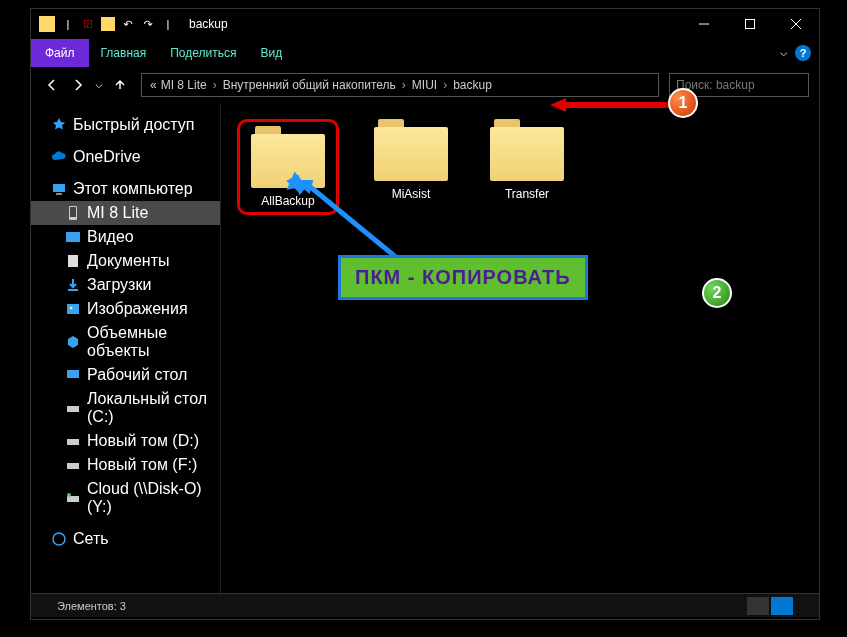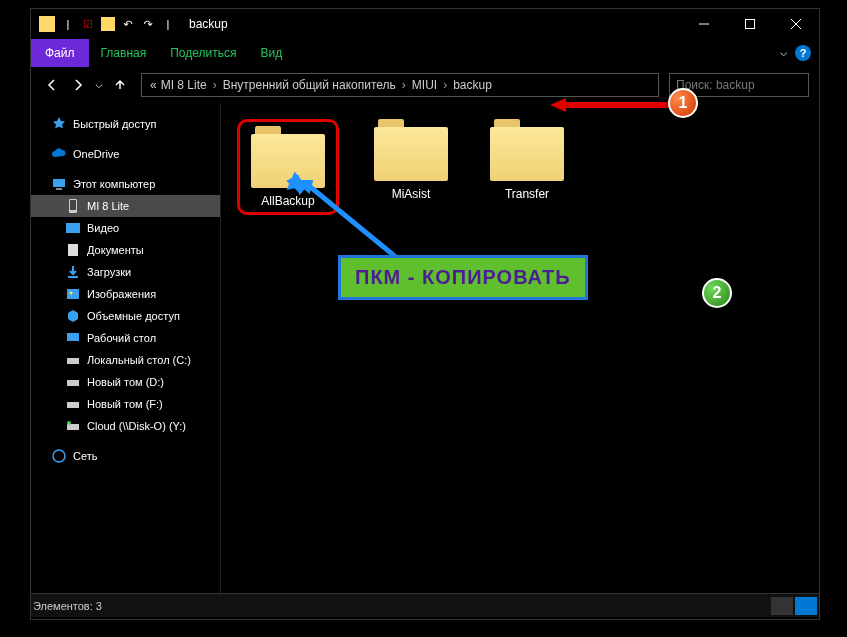--- a/index.html
+++ b/index.html
@@ -8,44 +8,44 @@
 .titlebar { height: 30px; background: #000; display: flex; align-items: center; }
 .titlebar-icons { display: flex; align-items: center; padding-left: 8px; gap: 6px; }
 .sysicon { width: 16px; height: 16px; background: #ffd867; }
 .qat-icon { width: 14px; height: 14px; display: flex; align-items: center; justify-content: center; color: #fff; font-size: 11px; }
 .title-text { color: #fff; font-size: 12px; margin-left: 8px; }
 .winbtns { margin-left: auto; display: flex; }
 .winbtn { width: 46px; height: 30px; display: flex; align-items: center; justify-content: center; color: #fff; font-size: 10px; }
 .winbtn svg { width: 10px; height: 10px; }
 .ribbon-tabs { height: 28px; background: #000; display: flex; align-items: stretch; border-bottom: 0; position: relative; }
 .file-tab { background: #6d28d9; color: #fff; padding: 0 14px; font-size: 12px; display: flex; align-items: center; }
-.tab { color: #22c55e; padding: 0 12px; font-size: 12px; display: flex; align-items: center; }
+.tab { color: #5eead4; padding: 0 12px; font-size: 12px; display: flex; align-items: center; }
 .ribbon-right { margin-left: auto; display: flex; align-items: center; padding-right: 8px; gap: 8px; color: #fff; }
 .help-icon { width: 16px; height: 16px; border-radius: 50%; background: #0078d4; color: #fff; display: flex; align-items: center; justify-content: center; font-size: 11px; font-weight: bold; }
 .navbar { height: 36px; background: #000; display: flex; align-items: center; padding: 0 10px; gap: 4px; }
 .navbtn { width: 22px; height: 22px; display: flex; align-items: center; justify-content: center; color: #fff; }
 .navbtn svg { width: 14px; height: 14px; }
 .breadcrumb { flex: 1; height: 24px; background: #000; border: 1px solid #555; display: flex; align-items: center; padding: 0 6px; color: #ccc; font-size: 12px; margin: 0 6px; }
 .crumb { padding: 0 2px; }
 .crumb-sep { padding: 0 4px; color: #999; }
 .searchbox { width: 140px; height: 24px; background: #000; border: 1px solid #555; color: #888; font-size: 12px; padding: 0 6px; display: flex; align-items: center; }
 .body-area { display: flex; height: 490px; }
 .sidebar { width: 190px; background: #000; border-right: 1px solid #222; overflow-y: auto; padding-top: 10px; }
-.tree-item { display: flex; align-items: center; padding: 3px 8px 3px 20px; color: #fff; font-size: 11px; gap: 6px; }
+.tree-item { display: flex; align-items: center; padding: 3px 8px 3px 20px; color: #fff; font-size: 16px; gap: 6px; }
 .tree-item.l2 { padding-left: 34px; }
 .tree-item.selected { background: #4a4a4a; }
 .tree-icon { width: 16px; height: 16px; flex-shrink: 0; }
 .content { flex: 1; background: #000; padding: 16px; display: flex; gap: 28px; align-items: flex-start; }
 .folder-item { display: flex; flex-direction: column; align-items: center; width: 88px; }
 .folder-icon { width: 74px; height: 62px; position: relative; }
 .folder-tab { position: absolute; top: 0; left: 4px; width: 26px; height: 10px; background: #e8c56a; border-radius: 2px 2px 0 0; }
 .folder-body { position: absolute; top: 8px; left: 0; width: 74px; height: 54px; background: linear-gradient(to bottom, #fce89a, #f0d175); border-radius: 2px; }
 .folder-label { color: #fff; font-size: 12px; margin-top: 6px; text-align: center; }
 .highlighted { border: 3px solid #e00000; border-radius: 10px; padding: 4px; }
-.statusbar { height: 24px; background: #111; border-top: 1px solid #333; display: flex; align-items: center; padding: 0 2px; color: #ccc; font-size: 11px; }
+.statusbar { height: 24px; background: #111; border-top: 1px solid #333; display: flex; align-items: center; padding: 0 26px; color: #ccc; font-size: 11px; }
 .status-right { margin-left: auto; display: flex; gap: 2px; }
 .view-btn { width: 22px; height: 18px; background: #333; }
 .view-btn.active { background: #0078d4; }
 .callout-badge { position: absolute; width: 30px; height: 30px; border-radius: 50%; display: flex; align-items: center; justify-content: center; color: #fff; font-weight: bold; font-size: 16px; box-shadow: 0 2px 4px rgba(0,0,0,0.5); border: 2px solid #fff; }
 .badge1 { background: radial-gradient(circle at 30% 30%, #ff8a4a, #d23600); top: 88px; left: 668px; }
 .badge2 { background: radial-gradient(circle at 30% 30%, #6fd65a, #2a8a1a); top: 278px; left: 702px; }
 .red-arrow { position: absolute; top: 98px; left: 550px; width: 120px; height: 14px; }
 .blue-arrow { position: absolute; top: 180px; left: 292px; }
 .tooltip { position: absolute; top: 255px; left: 338px; background: #5fbf2f; border: 3px solid #2277dd; padding: 8px 14px; color: #4c1d95; font-size: 20px; font-weight: bold; letter-spacing: 1px; box-shadow: 0 3px 8px rgba(0,0,0,0.6); }
 .chev { color: #fff; font-size: 9px; }
@@ -183,21 +183,21 @@
         <svg class="tree-icon" viewBox="0 0 16 16">
             <rect x="2" y="3" width="12" height="10" fill="#3aa0f0"></rect>
             <circle cx="6" cy="7" r="1.5" fill="#ffe05a"></circle>
           </svg>
         <span>Изображения</span>
       </div>
       <div class="tree-item l2">
         <svg class="tree-icon" viewBox="0 0 16 16">
             <path d="M8 2l5 3v6l-5 3-5-3V5z" fill="#3aa0f0"></path>
           </svg>
-        <span>Объемные доступ</span>
+        <span>Объемные объекты</span>
       </div>
       <div class="tree-item l2">
         <svg class="tree-icon" viewBox="0 0 16 16">
             <rect x="2" y="3" width="12" height="8" fill="#3aa0f0"></rect>
           </svg>
         <span>Рабочий стол</span>
       </div>
       <div class="tree-item l2">
         <svg class="tree-icon" viewBox="0 0 16 16">
             <rect x="2" y="6" width="12" height="6" fill="#ccc"></rect>

